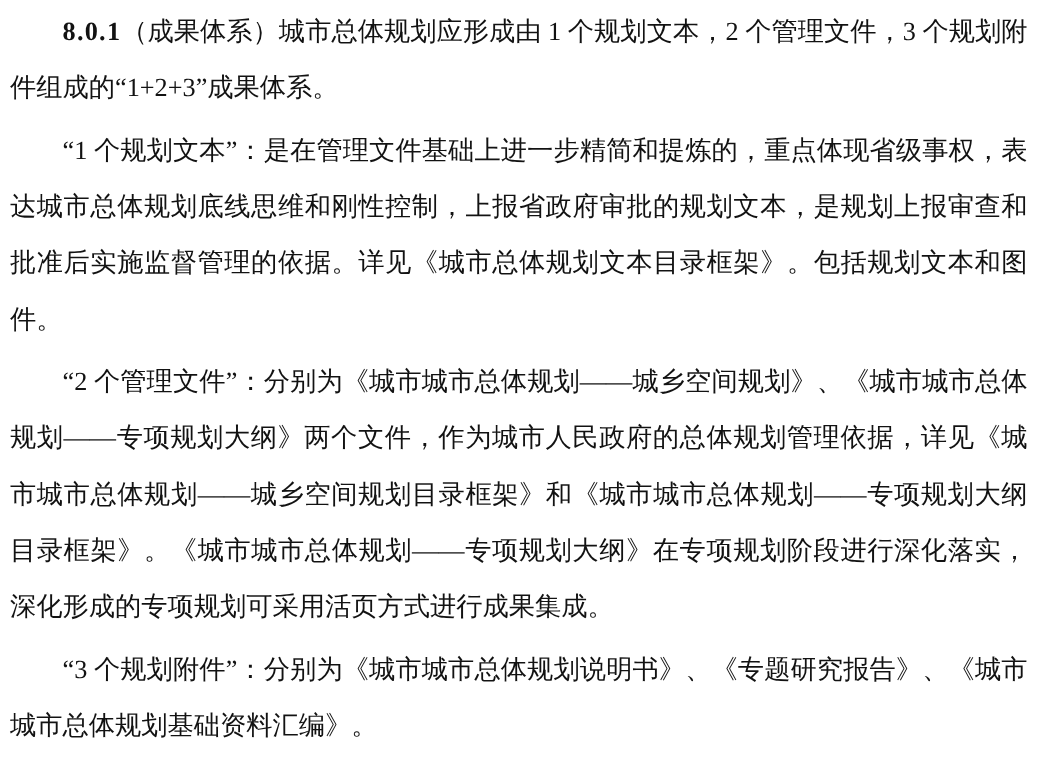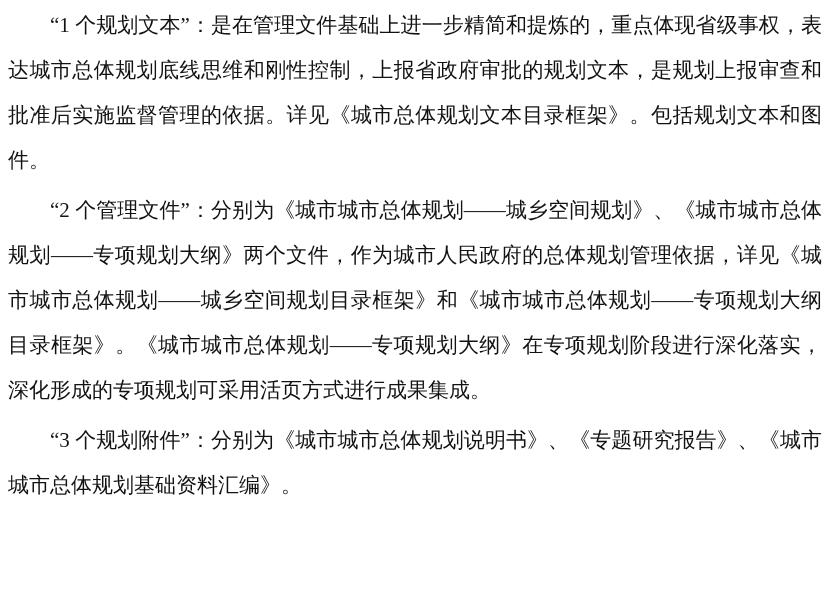--- a/index.html
+++ b/index.html
@@ -36,20 +36,23 @@
   .clause-num {
     font-weight: bold;
     letter-spacing: 1px;
   }
 </style>
 </head>
 <body>
 
 <div class="page">
 
+  <p class="para">
+    <span class="clause-num">8.0.1</span><span>（成果体系）城市总体规划应形成由 1 个规划文本，2 个管理文件，3 个规划附件组成的“1+2+3”成果体系。</span>
+  </p>
 
   <p class="para">“1 个规划文本”：是在管理文件基础上进一步精简和提炼的，重点体现省级事权，表达城市总体规划底线思维和刚性控制，上报省政府审批的规划文本，是规划上报审查和批准后实施监督管理的依据。详见《城市总体规划文本目录框架》。包括规划文本和图件。</p>
 
   <p class="para">“2 个管理文件”：分别为《城市城市总体规划——城乡空间规划》、《城市城市总体规划——专项规划大纲》两个文件，作为城市人民政府的总体规划管理依据，详见《城市城市总体规划——城乡空间规划目录框架》和《城市城市总体规划——专项规划大纲目录框架》。《城市城市总体规划——专项规划大纲》在专项规划阶段进行深化落实，深化形成的专项规划可采用活页方式进行成果集成。</p>
 
   <p class="para">“3 个规划附件”：分别为《城市城市总体规划说明书》、《专题研究报告》、《城市城市总体规划基础资料汇编》。</p>
 
 </div>
 
 </body></html>

